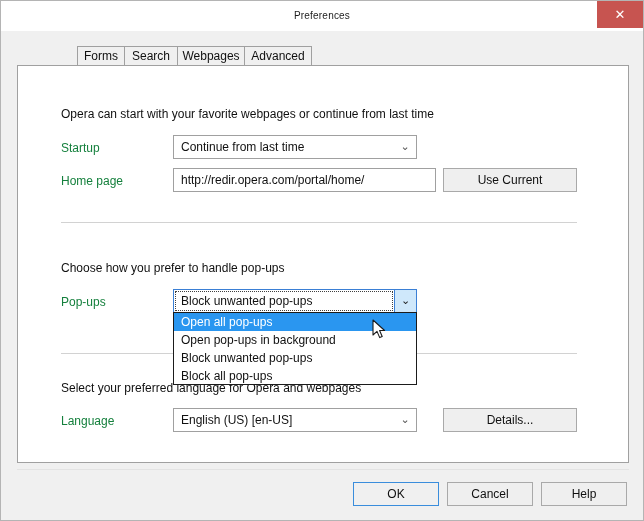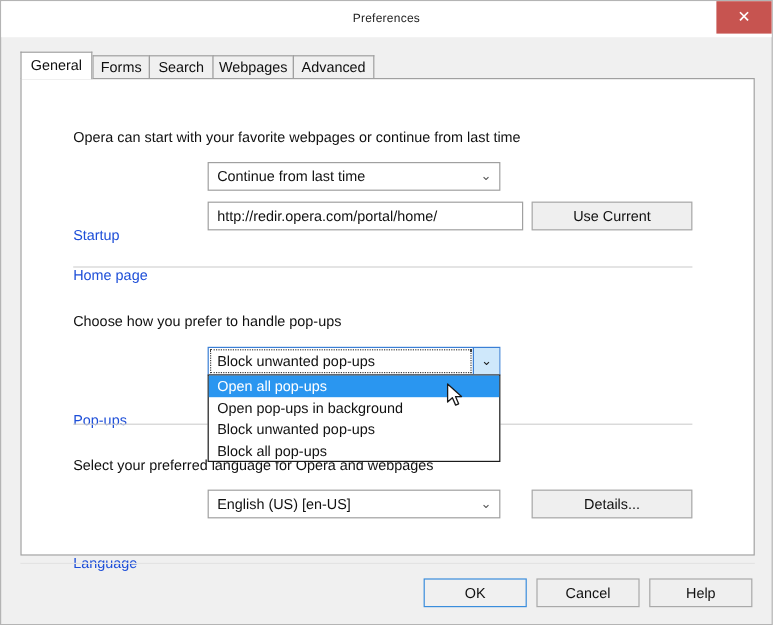--- a/index.html
+++ b/index.html
@@ -113,23 +113,22 @@
   
   .section-text {
     position: absolute;
     font-size: 12px;
     color: #101010;
     white-space: nowrap;
   }
   .row-label {
     position: absolute;
     font-size: 12px;
-    color: #1d4ed8;
-    white-space: nowrap;
-    margin-top: 48px;
+    color: #15803d;
+    white-space: nowrap;
   }
 
   .combo {
     position: absolute;
     box-sizing: border-box;
     background: #ffffff;
     border: 1px solid #a0a0a0;
     height: 24px;
     cursor: default;
   }
@@ -271,21 +270,20 @@
 <div id="dialog">
 
   <div id="titlebar">
     <div id="title-text">Preferences</div>
     <div id="close-button">
       <div class="glyph">✕</div>
     </div>
   </div>
 
   <div id="tabstrip">
-    <div class="tab active" style="left:0px;width:60px;">General</div>
     <div class="tab" style="left:60px;width:48px;">Forms</div>
     <div class="tab" style="left:107px;width:54px;">Search</div>
     <div class="tab" style="left:160px;width:68px;">Webpages</div>
     <div class="tab" style="left:227px;width:68px;">Advanced</div>
   </div>
 
   <div id="tabpanel"></div>
 
   <div class="section-text" style="left:60px; top:106px;">Opera can start with your favorite webpages or continue from last time</div>
 

